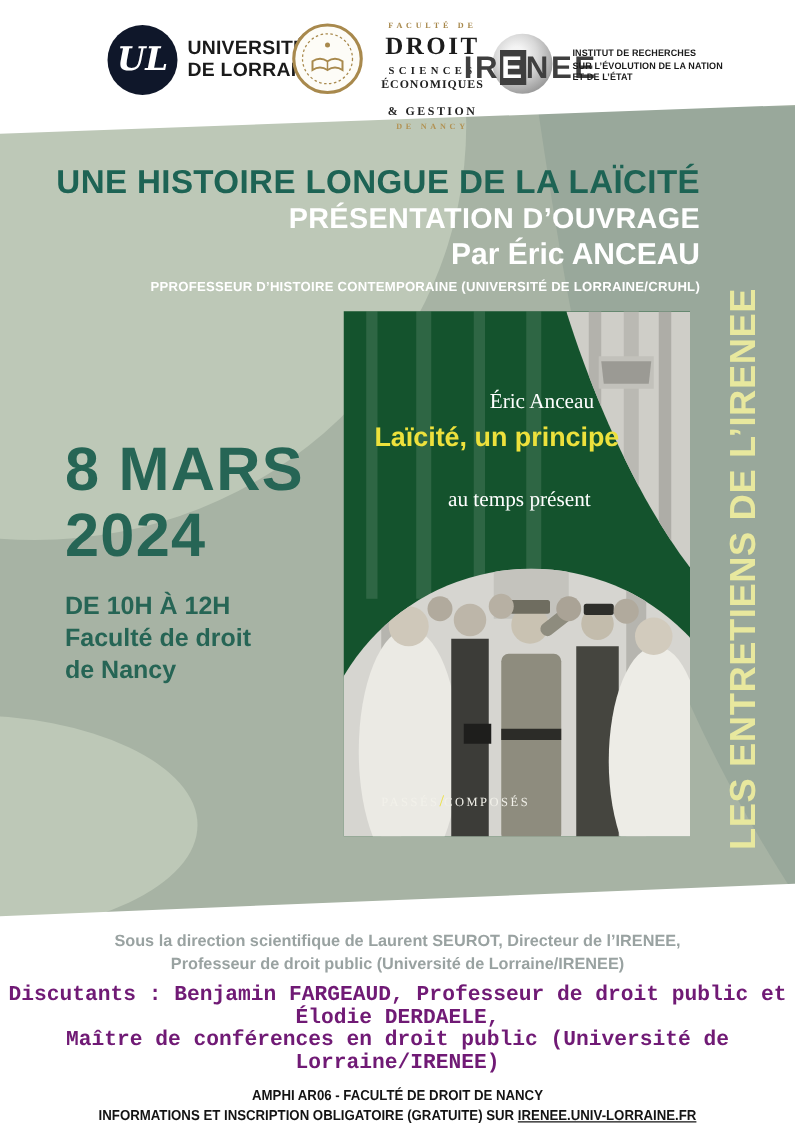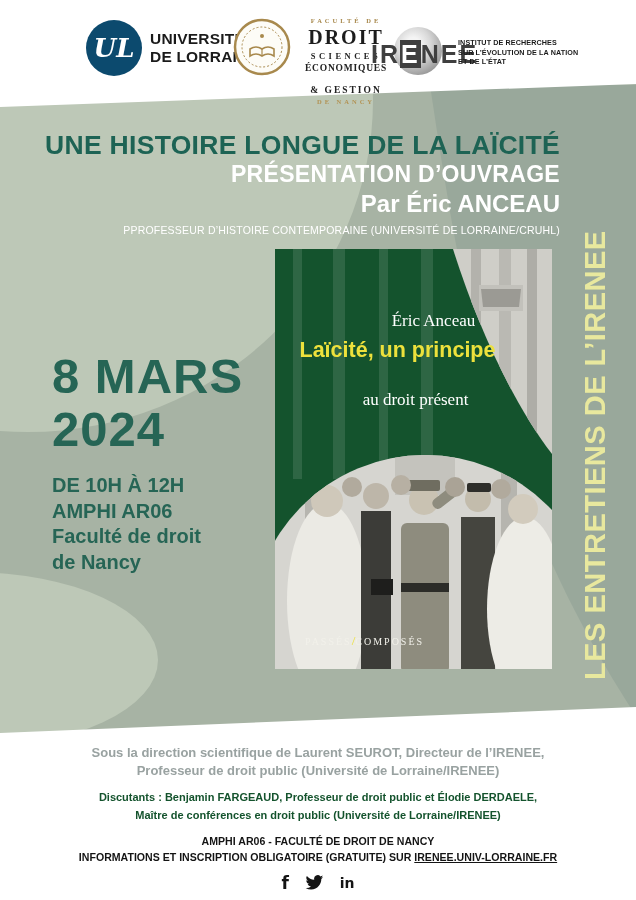--- a/index.html
+++ b/index.html
@@ -7,21 +7,21 @@
     position:relative; width:636px; height:900px; overflow:hidden;
     background:#a7b3a4;
     font-family:"Liberation Sans", sans-serif;
     -webkit-font-smoothing:antialiased;
   }
   .bg-svg { position:absolute; left:0; top:0; z-index:0; }
 
   
   .hdr { position:absolute; z-index:3; }
   .ul-circle {
-    left:86px; top:20px; width:56px; height:56px; background:#0c4a6e;
+    left:86px; top:20px; width:56px; height:56px; background:#0f172a;
     border-radius:50%; display:flex; align-items:center; justify-content:center;
     color:#fff; font:italic 700 26px "DejaVu Serif", serif;
   }
   .ul-text {
     left:150px; top:30px; font-size:15.5px; font-weight:800; color:#1a1a1a;
     line-height:17.5px; letter-spacing:0.2px;
   }
   .seal { left:233px; top:18px; }
   .fac-block { left:296px; top:17px; width:100px; text-align:center; line-height:1; }
   .fac-s1 { font:700 6.5px "Liberation Serif", serif; letter-spacing:3px; color:#a8894d; margin-bottom:2px; }
@@ -36,21 +36,21 @@
   }
   .irenee-word { left:371px; top:40px; font-size:25px; font-weight:700; color:#3f3f3f; letter-spacing:2px; }
   .irenee-word .boxE { background:#3f3f3f; color:#fff; padding:0 1px; }
   .irenee-desc { left:458px; top:38px; font-size:7.5px; font-weight:800; color:#1a1a1a; line-height:9.5px; letter-spacing:0.1px; transform:scaleX(.96); transform-origin:left; }
 
   
   .title-block { position:absolute; z-index:3; right:76px; top:131px; width:540px; text-align:right; }
   .t1 { color:#1d6354; font-size:26.5px; font-weight:800; line-height:29px; letter-spacing:0.3px; }
   .t2 { color:#ffffff; font-size:23px; font-weight:800; line-height:29px; letter-spacing:0.3px; }
   .t3 { color:#ffffff; font-size:24px;  font-weight:800; line-height:29px; }
-  .t4 { color:#ffffff; font-size:10.5px; font-weight:400; margin-top:6px; letter-spacing:0.2px; }
+  .t4 { color:#ffffff; font-size:10.5px; font-weight:700; margin-top:6px; letter-spacing:0.2px; }
 
   
   .event-block { position:absolute; z-index:3; left:52px; top:350px; }
   .d-big  { color:#266555; font-size:49px; font-weight:800; line-height:53px; letter-spacing:1px; }
   .d-small-wrap { margin-top:17px; }
   .d-small { color:#266555; font-size:20px; font-weight:800; line-height:25.5px; }
 
   
   .book { position:absolute; z-index:3; left:275px; top:249px; width:277px; height:420px; background:#14532d; }
   .book svg { position:absolute; left:0; top:0; }
@@ -66,21 +66,21 @@
   .side-banner {
     position:absolute; z-index:3; left:576px; top:246px; width:38px; height:434px;
     writing-mode:vertical-rl; transform:rotate(180deg);
     color:#e8e89e; font-size:29px; font-weight:800; letter-spacing:0.5px;
     text-align:center; line-height:38px; white-space:nowrap;
   }
 
   
   .footer { position:absolute; z-index:3; left:0; top:744px; width:636px; text-align:center; }
   .f-gray { color:#99a2a1; font-size:13px; font-weight:700; line-height:17.5px; }
-  .f-teal { color:#14532d; font-size:11px; font-weight:800; line-height:18px; margin-top:9px; }
+  .f-teal { color:#701a75; font-size:17px; font-weight:800; line-height:18px; margin-top:9px;font-family:Liberation Mono, monospace; }
   .f-black { color:#141414; font-size:11.5px; font-weight:800; line-height:16px; margin-top:9px; transform:scaleX(.92); transform-origin:center; }
   .f-link { text-decoration:underline; cursor:pointer; }
   .social { margin-top:8px; display:flex; justify-content:center; align-items:center; gap:16px; }
   .ic-f  { font:800 17px "DejaVu Sans", sans-serif; color:#141414; cursor:pointer; }
   .ic-in { font:800 14px "DejaVu Sans", sans-serif; color:#141414; cursor:pointer; letter-spacing:0; }
   .ic-tw { cursor:pointer; display:inline-flex; }
 </style>
 </head>
 <body>
 
@@ -138,21 +138,20 @@
     <div class="t2">PRÉSENTATION D’OUVRAGE</div>
     <div class="t3">Par Éric ANCEAU</div>
     <div class="t4">PPROFESSEUR D’HISTOIRE CONTEMPORAINE (UNIVERSITÉ DE LORRAINE/CRUHL)</div>
   </div>
 
   <div class="event-block">
     <div class="d-big">8 MARS</div>
     <div class="d-big">2024</div>
     <div class="d-small-wrap">
       <div class="d-small">DE 10H À 12H</div>
-      <div class="d-small">AMPHI AR06</div>
       <div class="d-small">Faculté de droit</div>
       <div class="d-small">de Nancy</div>
     </div>
   </div>
 
   <div class="book">
     <svg width="277" height="420" viewBox="0 0 277 420">
       <defs>
         <clipPath id="photoCircle">
             <circle cx="150" cy="380" r="174"></circle>
@@ -205,21 +204,21 @@
         <circle cx="248" cy="260" r="15" fill="#d2cbbd"></circle>
 
         <circle cx="77" cy="238" r="10" fill="#b1aa9d"></circle>
         <circle cx="126" cy="236" r="10" fill="#b7b0a3"></circle>
         <circle cx="180" cy="238" r="10" fill="#aaa396"></circle>
         <circle cx="226" cy="240" r="10" fill="#b1aa9d"></circle>
       </g>
     </svg>
     <div class="bline b-author">Éric Anceau</div>
     <div class="bline b-title">Laïcité, un principe</div>
-    <div class="bline b-sub2">au droit présent</div>
+    <div class="bline b-sub2">au temps présent</div>
     <div class="bline b-pub">
       <span>PASSÉS</span><span class="slash">/</span><span>COMPOSÉS</span>
     </div>
   </div>
 
   <div class="side-banner">LES ENTRETIENS DE L’IRENEE</div>
 
   <div class="footer">
     <div class="f-gray">
       <div>Sous la direction scientifique de Laurent SEUROT, Directeur de l’IRENEE,</div>

